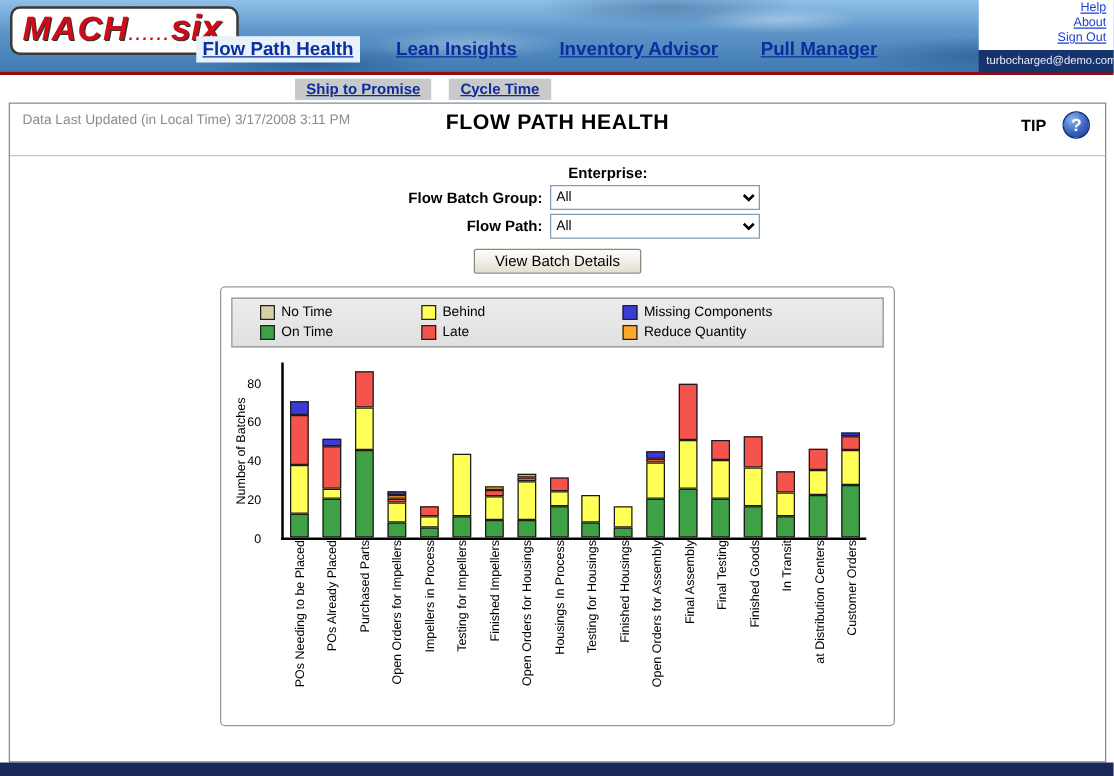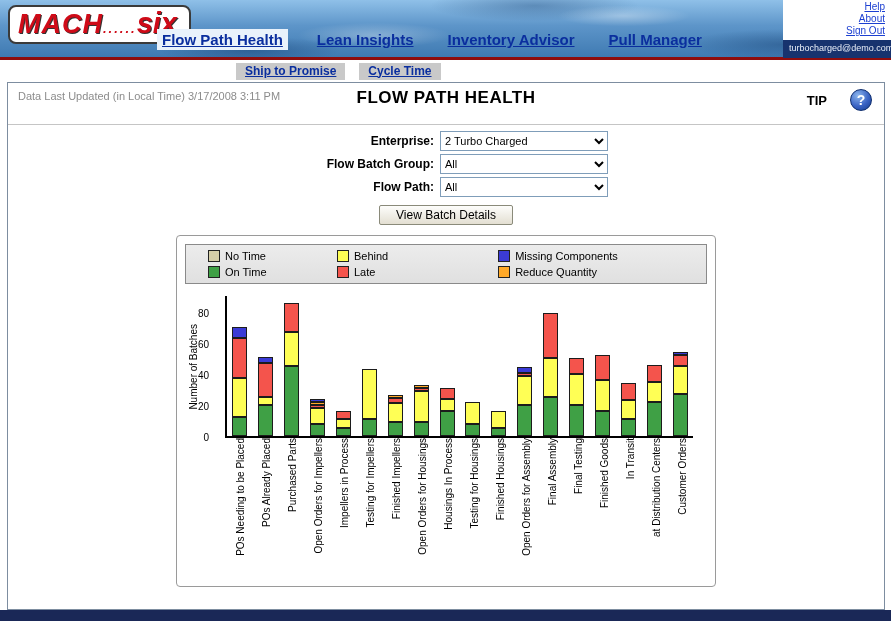--- a/index.html
+++ b/index.html
@@ -43,21 +43,21 @@
 
   
   .content { position:absolute; left:7px; right:6px; top:82px; bottom:11px;
     border:1px solid #7d8da0; background:#fff; overflow:hidden; }
   .content-head { position:relative; min-height:42px; border-bottom:1px solid #c5c5c5;
     padding:5px 10px 4px; }
   .updated { position:absolute; left:10px; top:7px; color:#8c8c8c; font-size:11px; }
   .titles { text-align:center; }
   .title { font-size:17px; font-weight:bold; letter-spacing:.5px; color:#000; }
   .subtitle { font-size:13px; font-weight:bold; color:#000; margin-top:1px; }
-  .tip { position:absolute; right:12px; top:6px; display:flex; align-items:center; gap:23px; }
+  .tip { position:absolute; right:12px; top:6px; display:flex; align-items:center; gap:13px; }
   .tip-label { font-weight:bold; font-size:13px; }
   .tip-icon { width:22px; height:22px; border-radius:50%; color:#fff; font-weight:bold;
     font-size:14px; display:flex; align-items:center; justify-content:center; cursor:pointer;
     background:radial-gradient(circle at 35% 28%, #8cb6ec 0%, #3a63c4 55%, #123a8a 100%);
     border:1px solid #0d2d6e; }
 
   
   .filters { margin-top:6px; }
   .filter-row { display:flex; justify-content:center; align-items:center; margin:3px 0; }
   .filter-row label { width:150px; text-align:right; font-weight:bold; font-size:12px;
@@ -137,23 +137,20 @@
       </div>
       <div class="tip">
         <span class="tip-label">TIP</span>
         <span class="tip-icon">?</span>
       </div>
     </div>
 
     <div class="filters">
       <div class="filter-row">
         <label>Enterprise:</label>
-        <select>
-          <option>2 Turbo Charged</option>
-        </select>
       </div>
       <div class="filter-row">
         <label>Flow Batch Group:</label>
         <select>
           <option>All</option>
         </select>
       </div>
       <div class="filter-row">
         <label>Flow Path:</label>
         <select>

